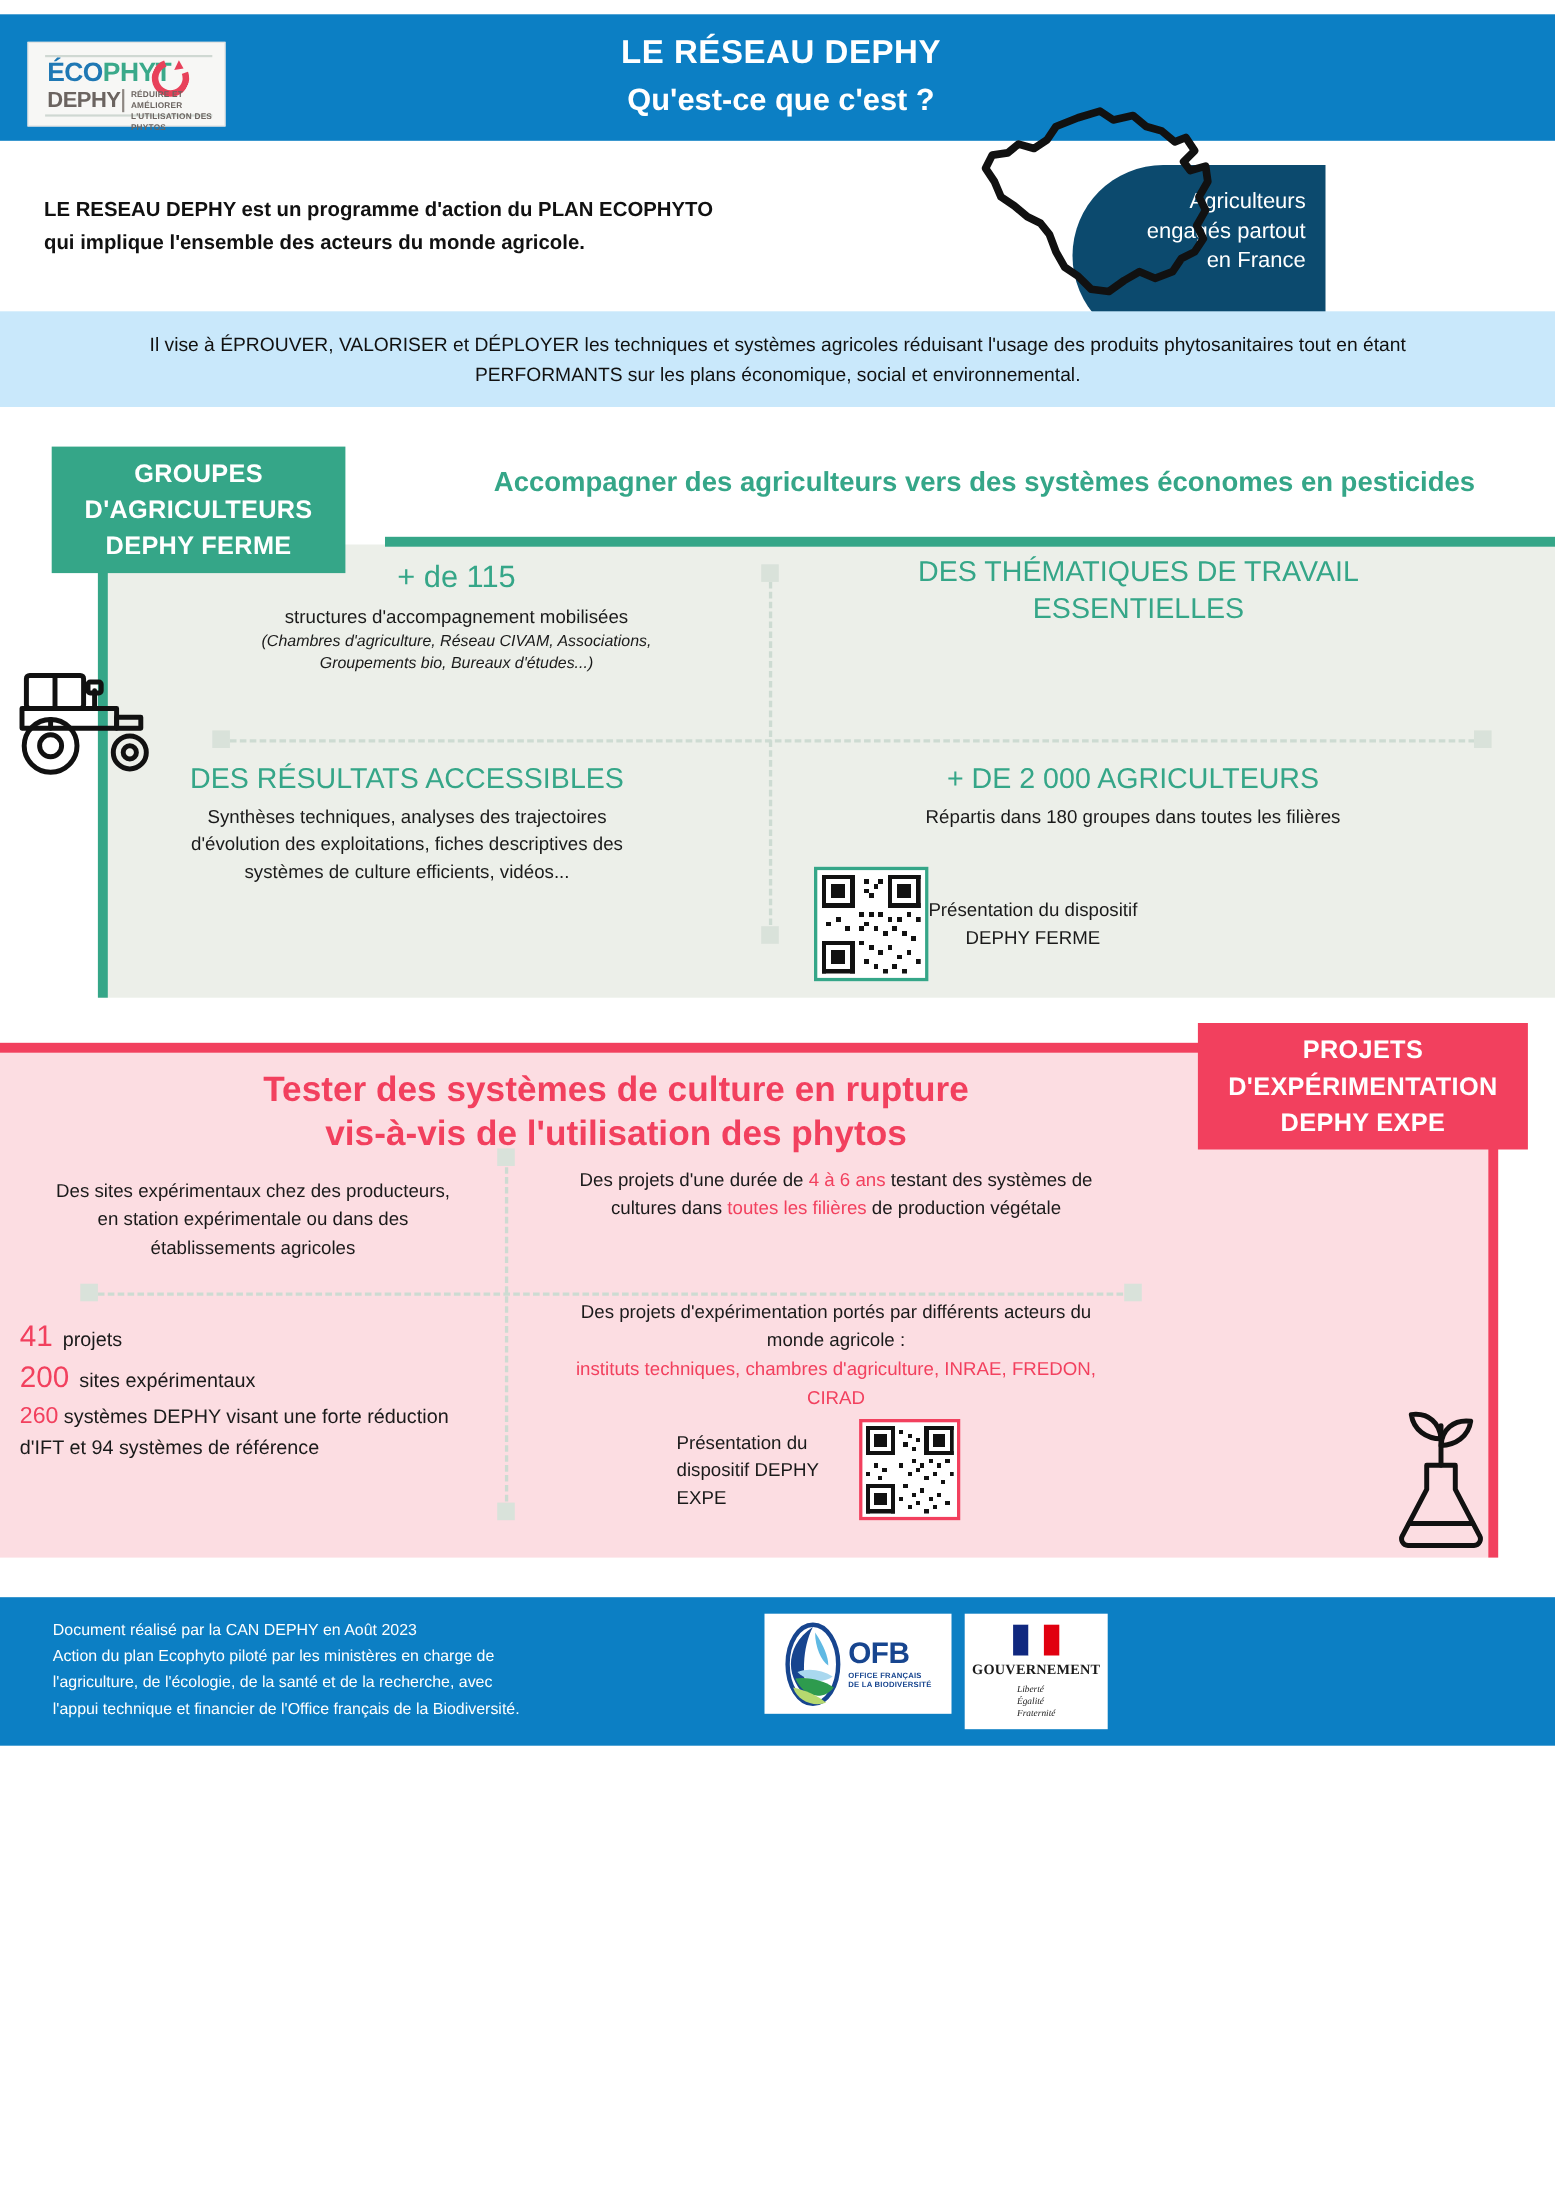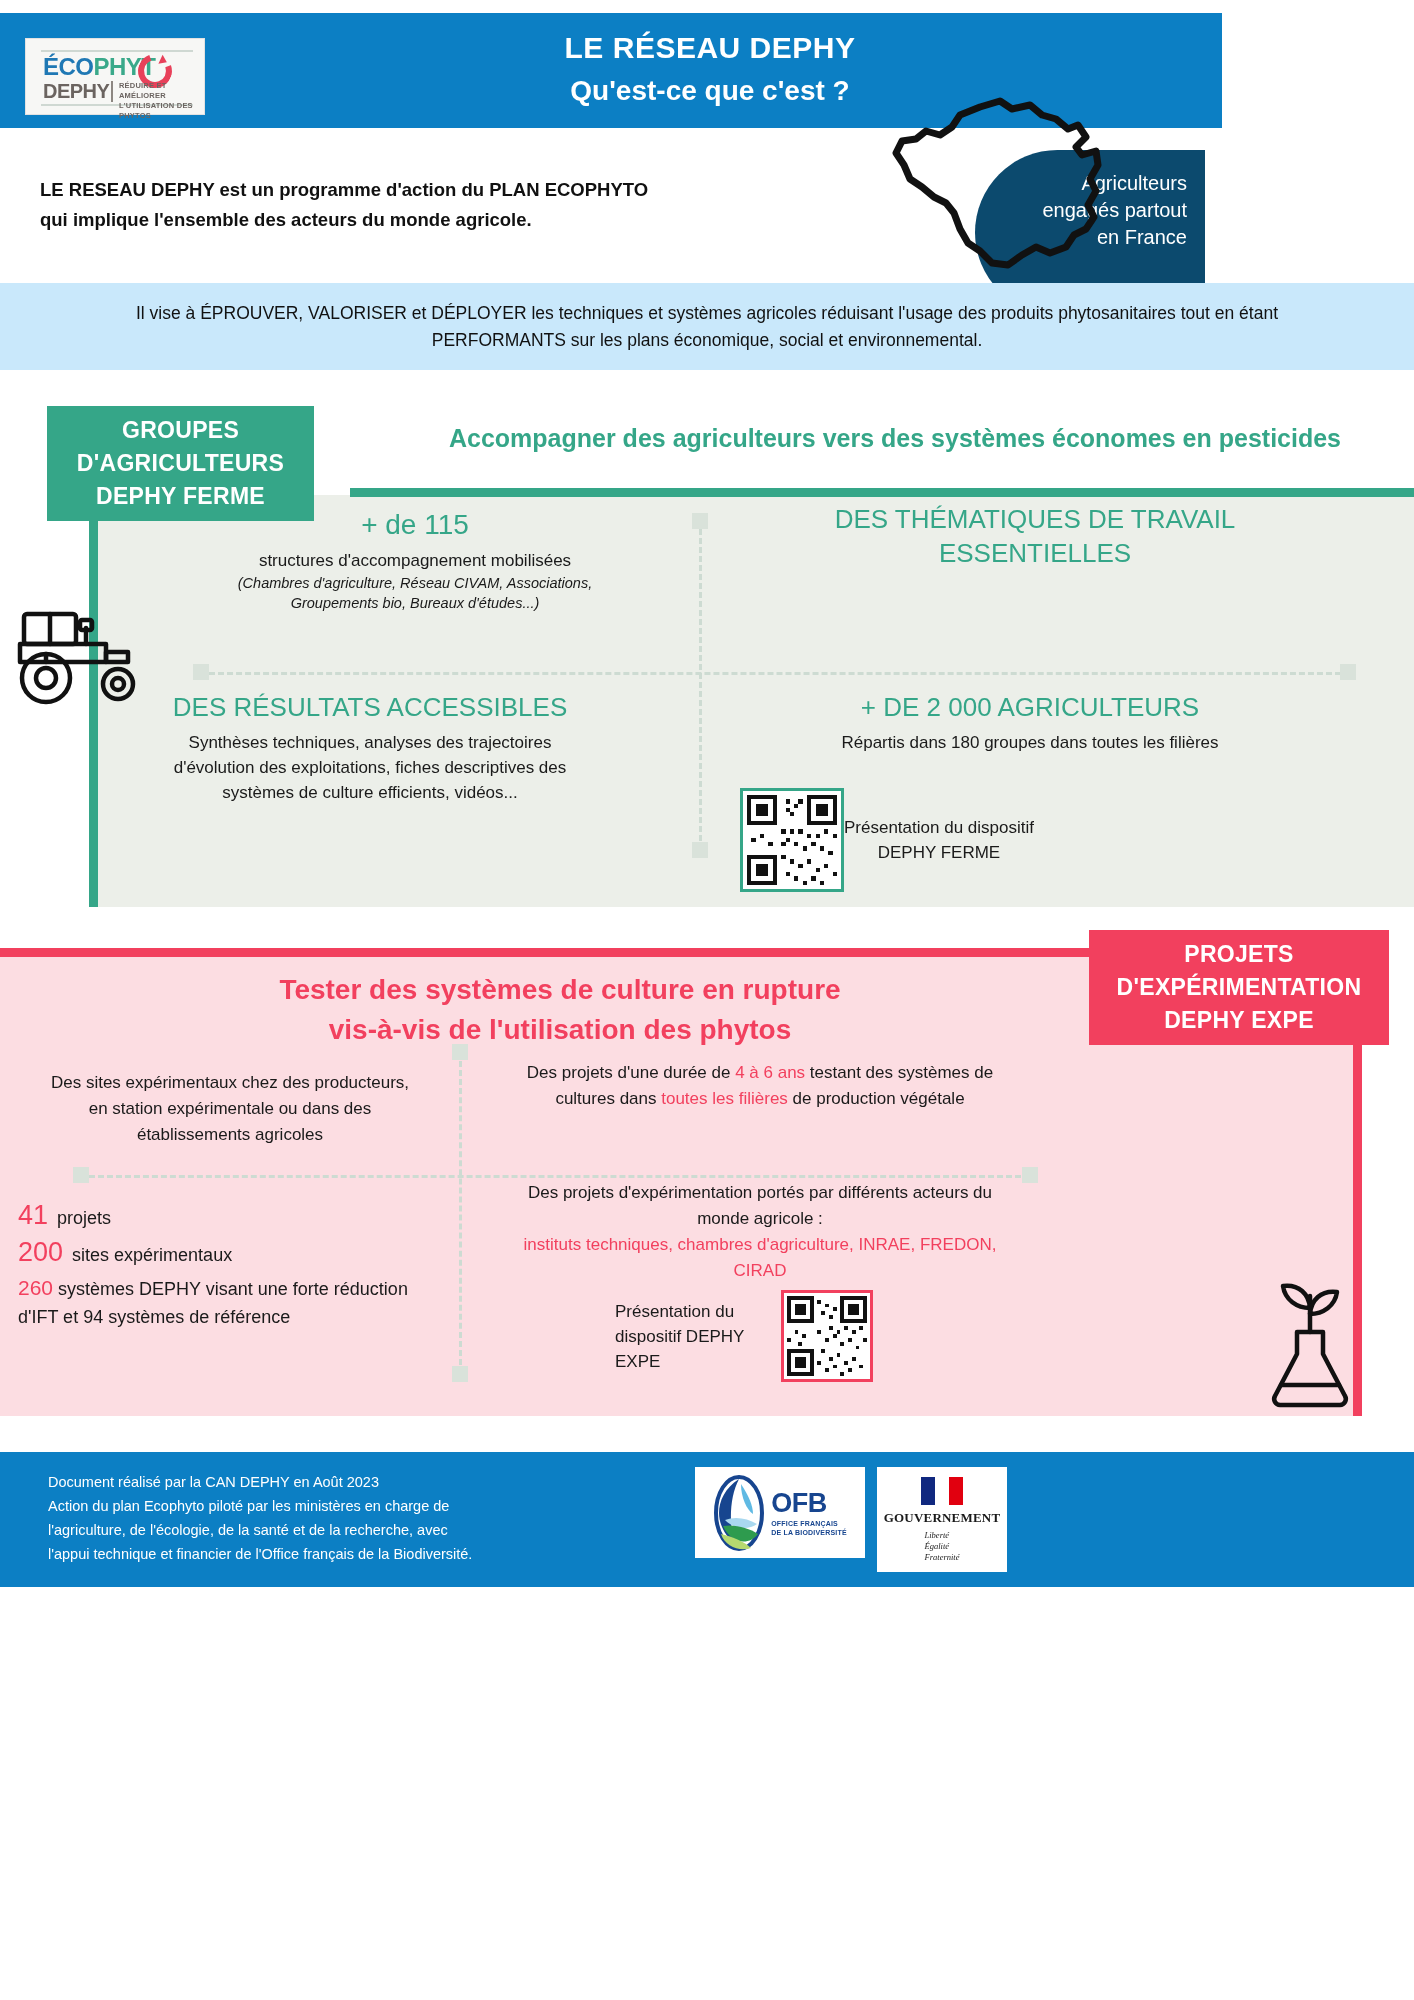--- a/index.html
+++ b/index.html
@@ -8,21 +8,21 @@
     background:#ffffff;
     font-family:"Liberation Sans", sans-serif;
     position:relative;
     overflow:hidden;
     color:#1a1a1a;
   }
   .page{position:relative;width:1414px;height:2000px;}
 
   
   .header{
-    position:absolute;left:0;top:13px;width:1222px;height:115px;
+    position:absolute;left:0;top:13px;width:1414px;height:115px;
     background:#0c7fc4;
   }
   .logo-box{
     position:absolute;left:25px;top:25px;width:178px;height:75px;
     background:#f7f7f5;border:1px solid #e2e2e2;
     display:flex;align-items:center;justify-content:center;
   }
   .logo-inner{width:160px;height:60px;position:relative;}
   .logo-rule{position:absolute;left:6px;right:2px;top:3px;height:2px;background:#cfd8d2;}
   .logo-rule-b{position:absolute;left:6px;right:2px;bottom:1px;height:2px;background:#cfd8d2;}
@@ -134,21 +134,21 @@
   .pink-right-bar{position:absolute;left:1353px;top:26px;width:9px;height:460px;background:#f2405e;}
   .pink-top-bar{position:absolute;left:0;top:18px;width:1100px;height:9px;background:#f2405e;}
   .pink-tab{
     position:absolute;left:1089px;top:0px;width:300px;height:115px;
     background:#f2405e;color:#fff;text-align:center;
     display:flex;flex-direction:column;justify-content:center;
     font-size:23px;line-height:33px;font-weight:600;letter-spacing:0.3px;
   }
   .pink-head{
     position:absolute;left:60px;top:40px;width:1000px;text-align:center;
-    color:#f2405e;font-size:28px;line-height:40px;font-weight:600;
+    color:#f2405e;font-size:32px;line-height:40px;font-weight:600;
   }
   .psep-v{position:absolute;left:459px;top:122px;width:0;height:322px;border-left:3px dashed #cddbd2;}
   .psep-h{position:absolute;left:80px;top:245px;width:950px;height:0;border-top:3px dashed #cddbd2;}
   .pdot{position:absolute;width:16px;height:16px;background:#d9e2da;}
 
   .pq{position:absolute;text-align:center;}
   .pq-body{font-size:17px;line-height:26px;color:#1a1a1a;}
   .hl{color:#f2405e;}
   .pq1{left:40px;top:140px;width:380px;}
   .pq2{left:500px;top:130px;width:520px;}

